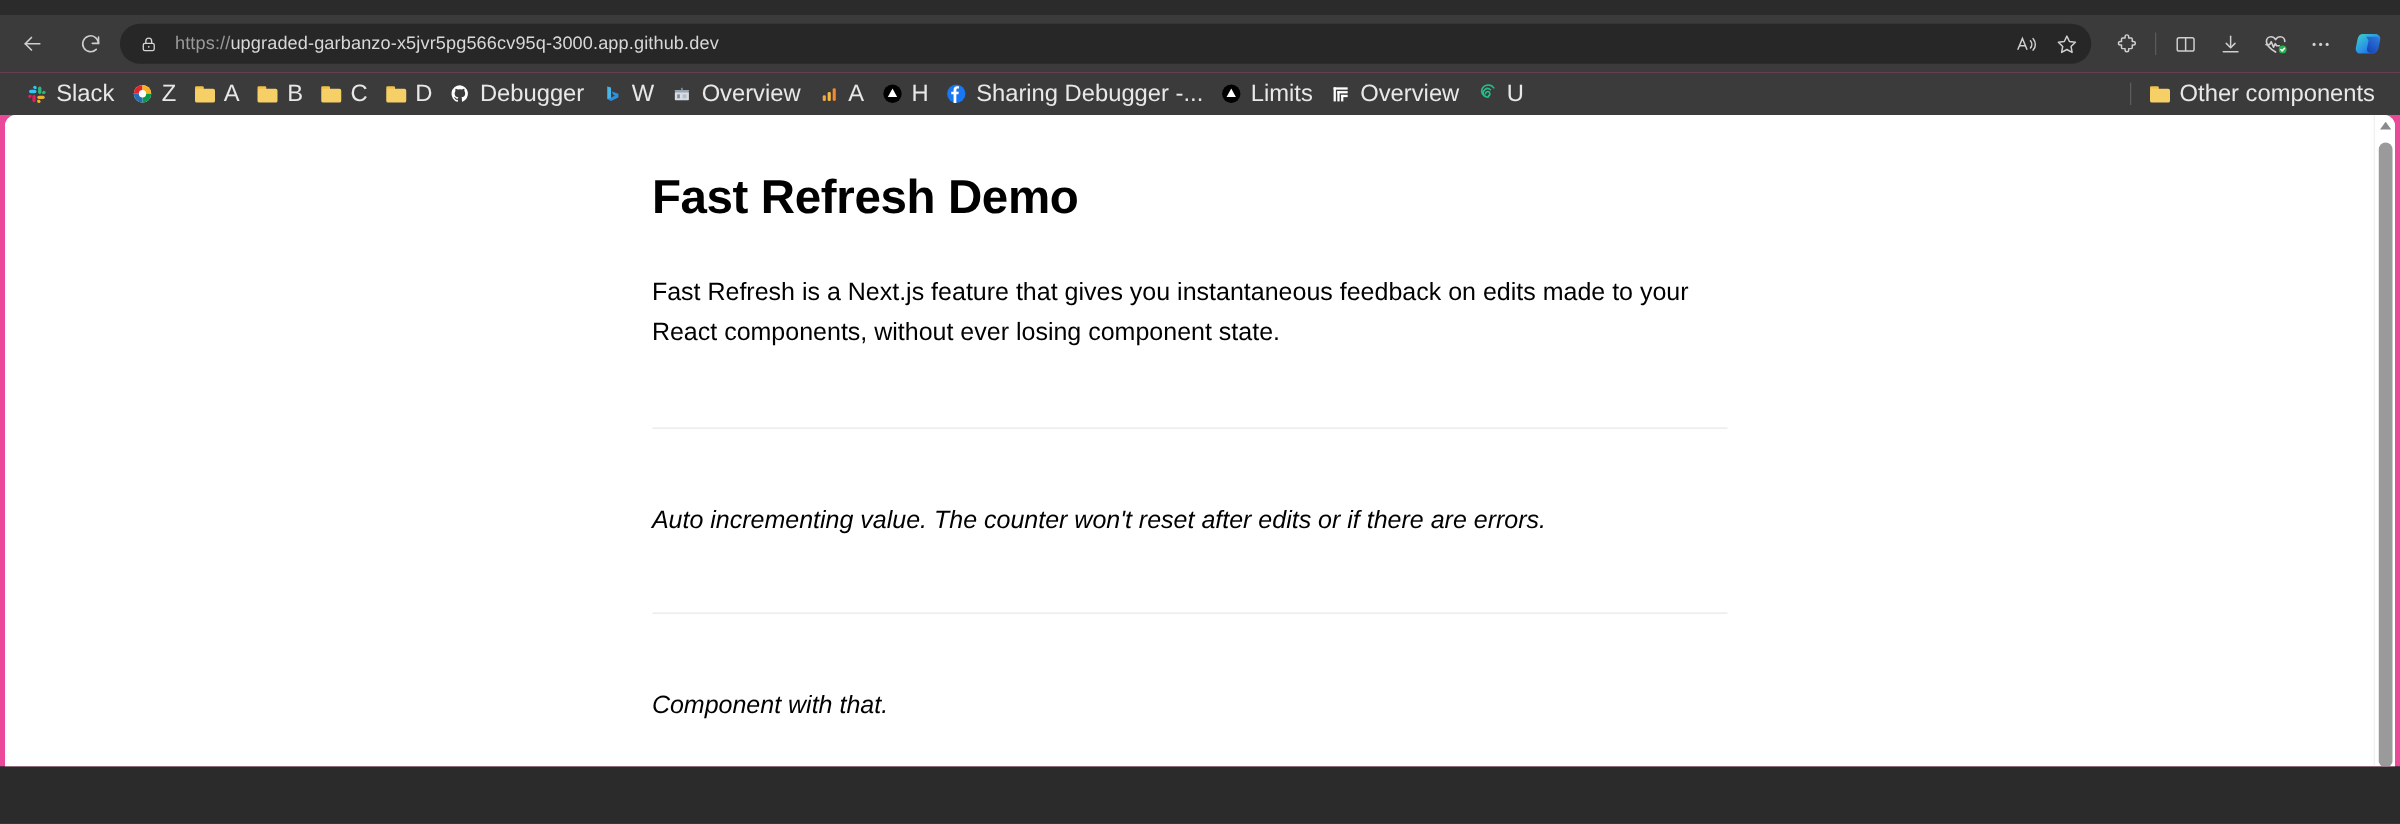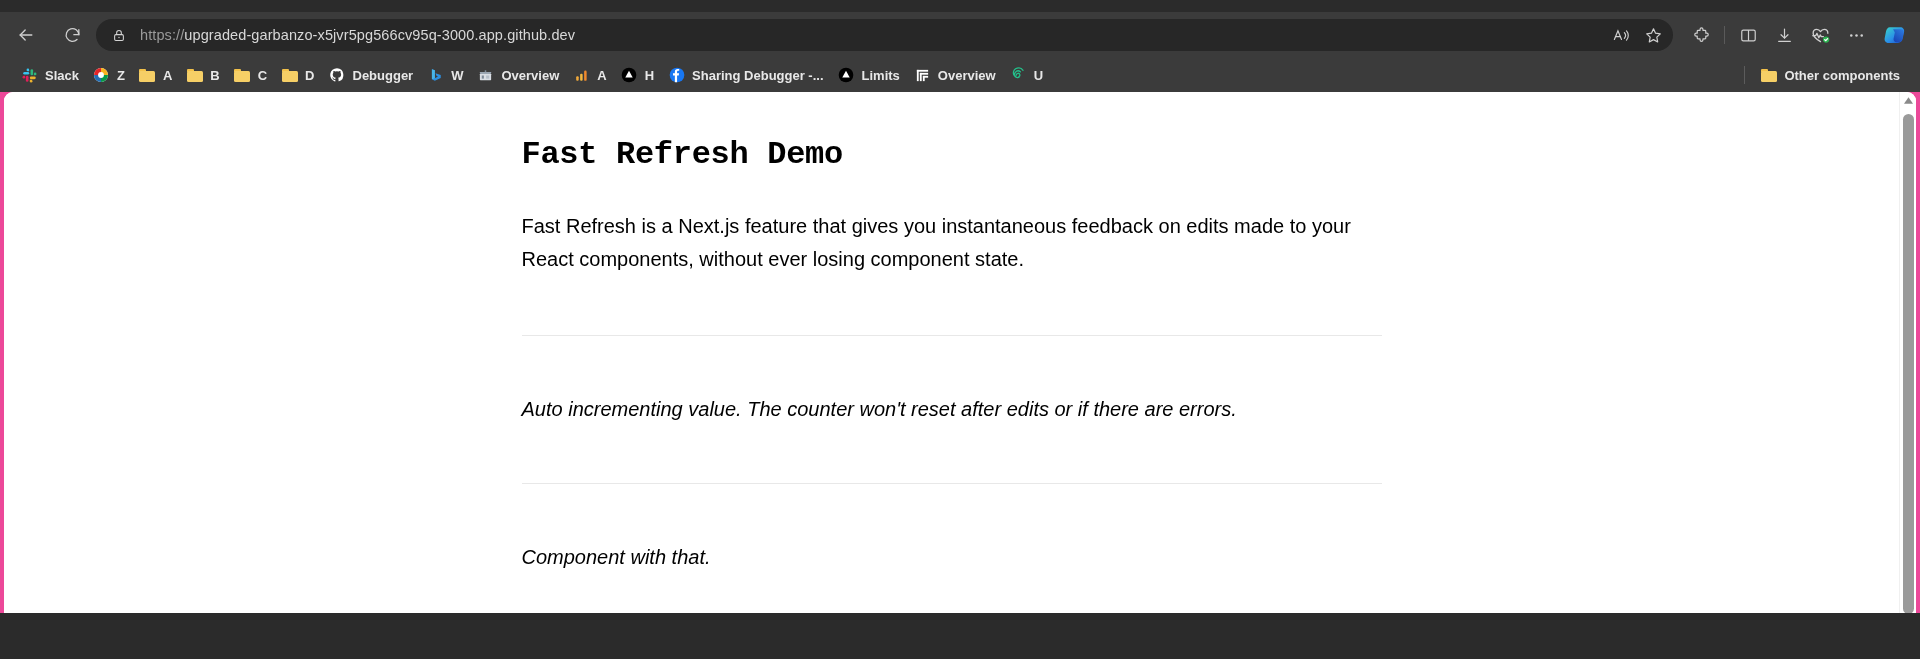--- a/index.html
+++ b/index.html
@@ -72,21 +72,21 @@
     padding: 0 8px 0 14px;
     font-size: 13px; color: #e6e6e6;
     overflow: hidden;
   }
   .bm {
     display: flex; align-items: center;
     height: 26px; padding: 0 7px; border-radius: 5px;
     flex: 0 0 auto; white-space: nowrap;
   }
   .bm-ico { width: 17px; height: 17px; margin-right: 7px; flex: 0 0 17px; display: flex; align-items: center; justify-content: center; }
-  .bm-label { font-size: 13px; color: #e8e8e8; line-height: 1; font-weight: bold; }
+  .bm-label { font-size: 19px; color: #e8e8e8; line-height: 1; }
   .bm-spacer { flex: 1 1 auto; }
   .bm-divider { width: 1px; height: 18px; background: #5c5c5c; margin-right: 8px; flex: 0 0 1px;}
 
   
   .folder { width: 16px; height: 13px; position: relative; }
   .folder::before {
     content: ""; position: absolute; left: 0; top: 0; width: 7px; height: 3px;
     background: #f2c14a; border-radius: 1px 1px 0 0;
   }
   .folder::after {
@@ -110,26 +110,25 @@
     overflow: hidden;
     position: relative;
   }
   .content {
     width: 860px;
     margin: 0 auto;
     padding-top: 44px;
     color: #000;
   }
   h1.page-title {
-    font-size: 32px;
+    font-size: 38px;
     font-weight: bold;
     letter-spacing: -.3px;
     margin-bottom: 36px;
     line-height: 1.2;
-    font-family: Liberation Mono, monospace;
   }
   p.para {
     font-size: 20px;
     line-height: 1.62;
     margin: 0;
   }
   .spacer-a { height: 60px; }
   hr.rule {
     border: 0; border-top: 1px solid #e8e8e8;
     margin: 0; width: 100%;

